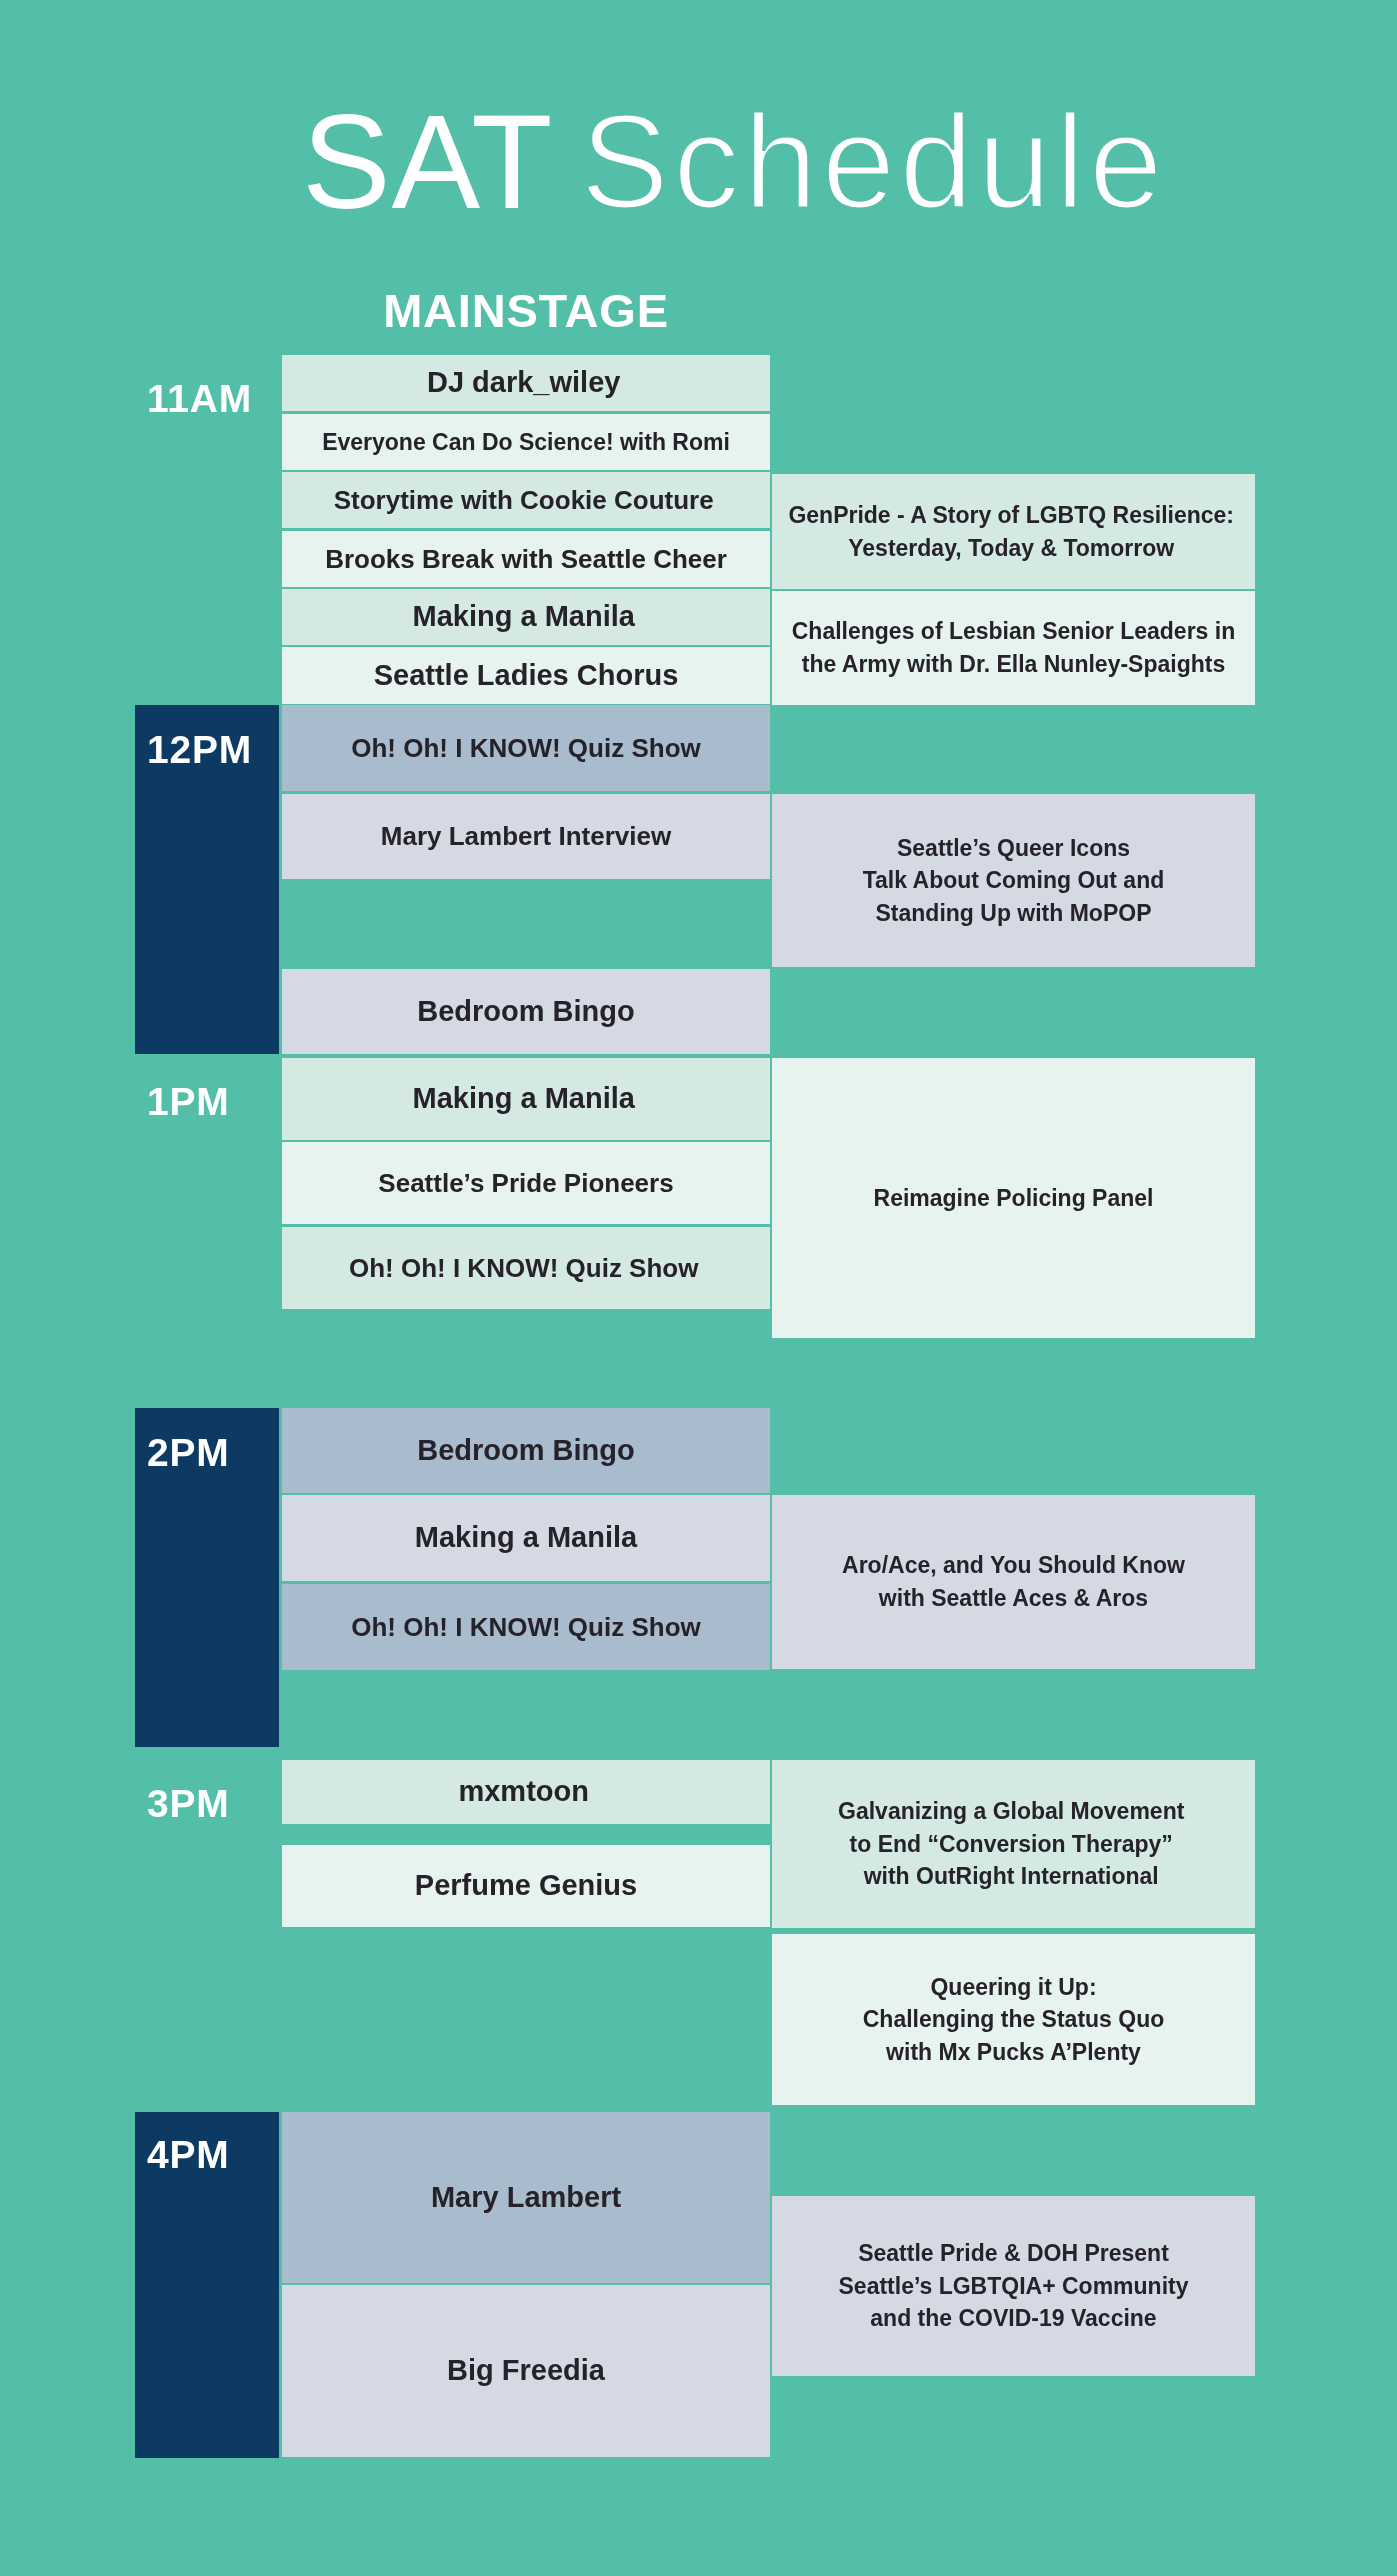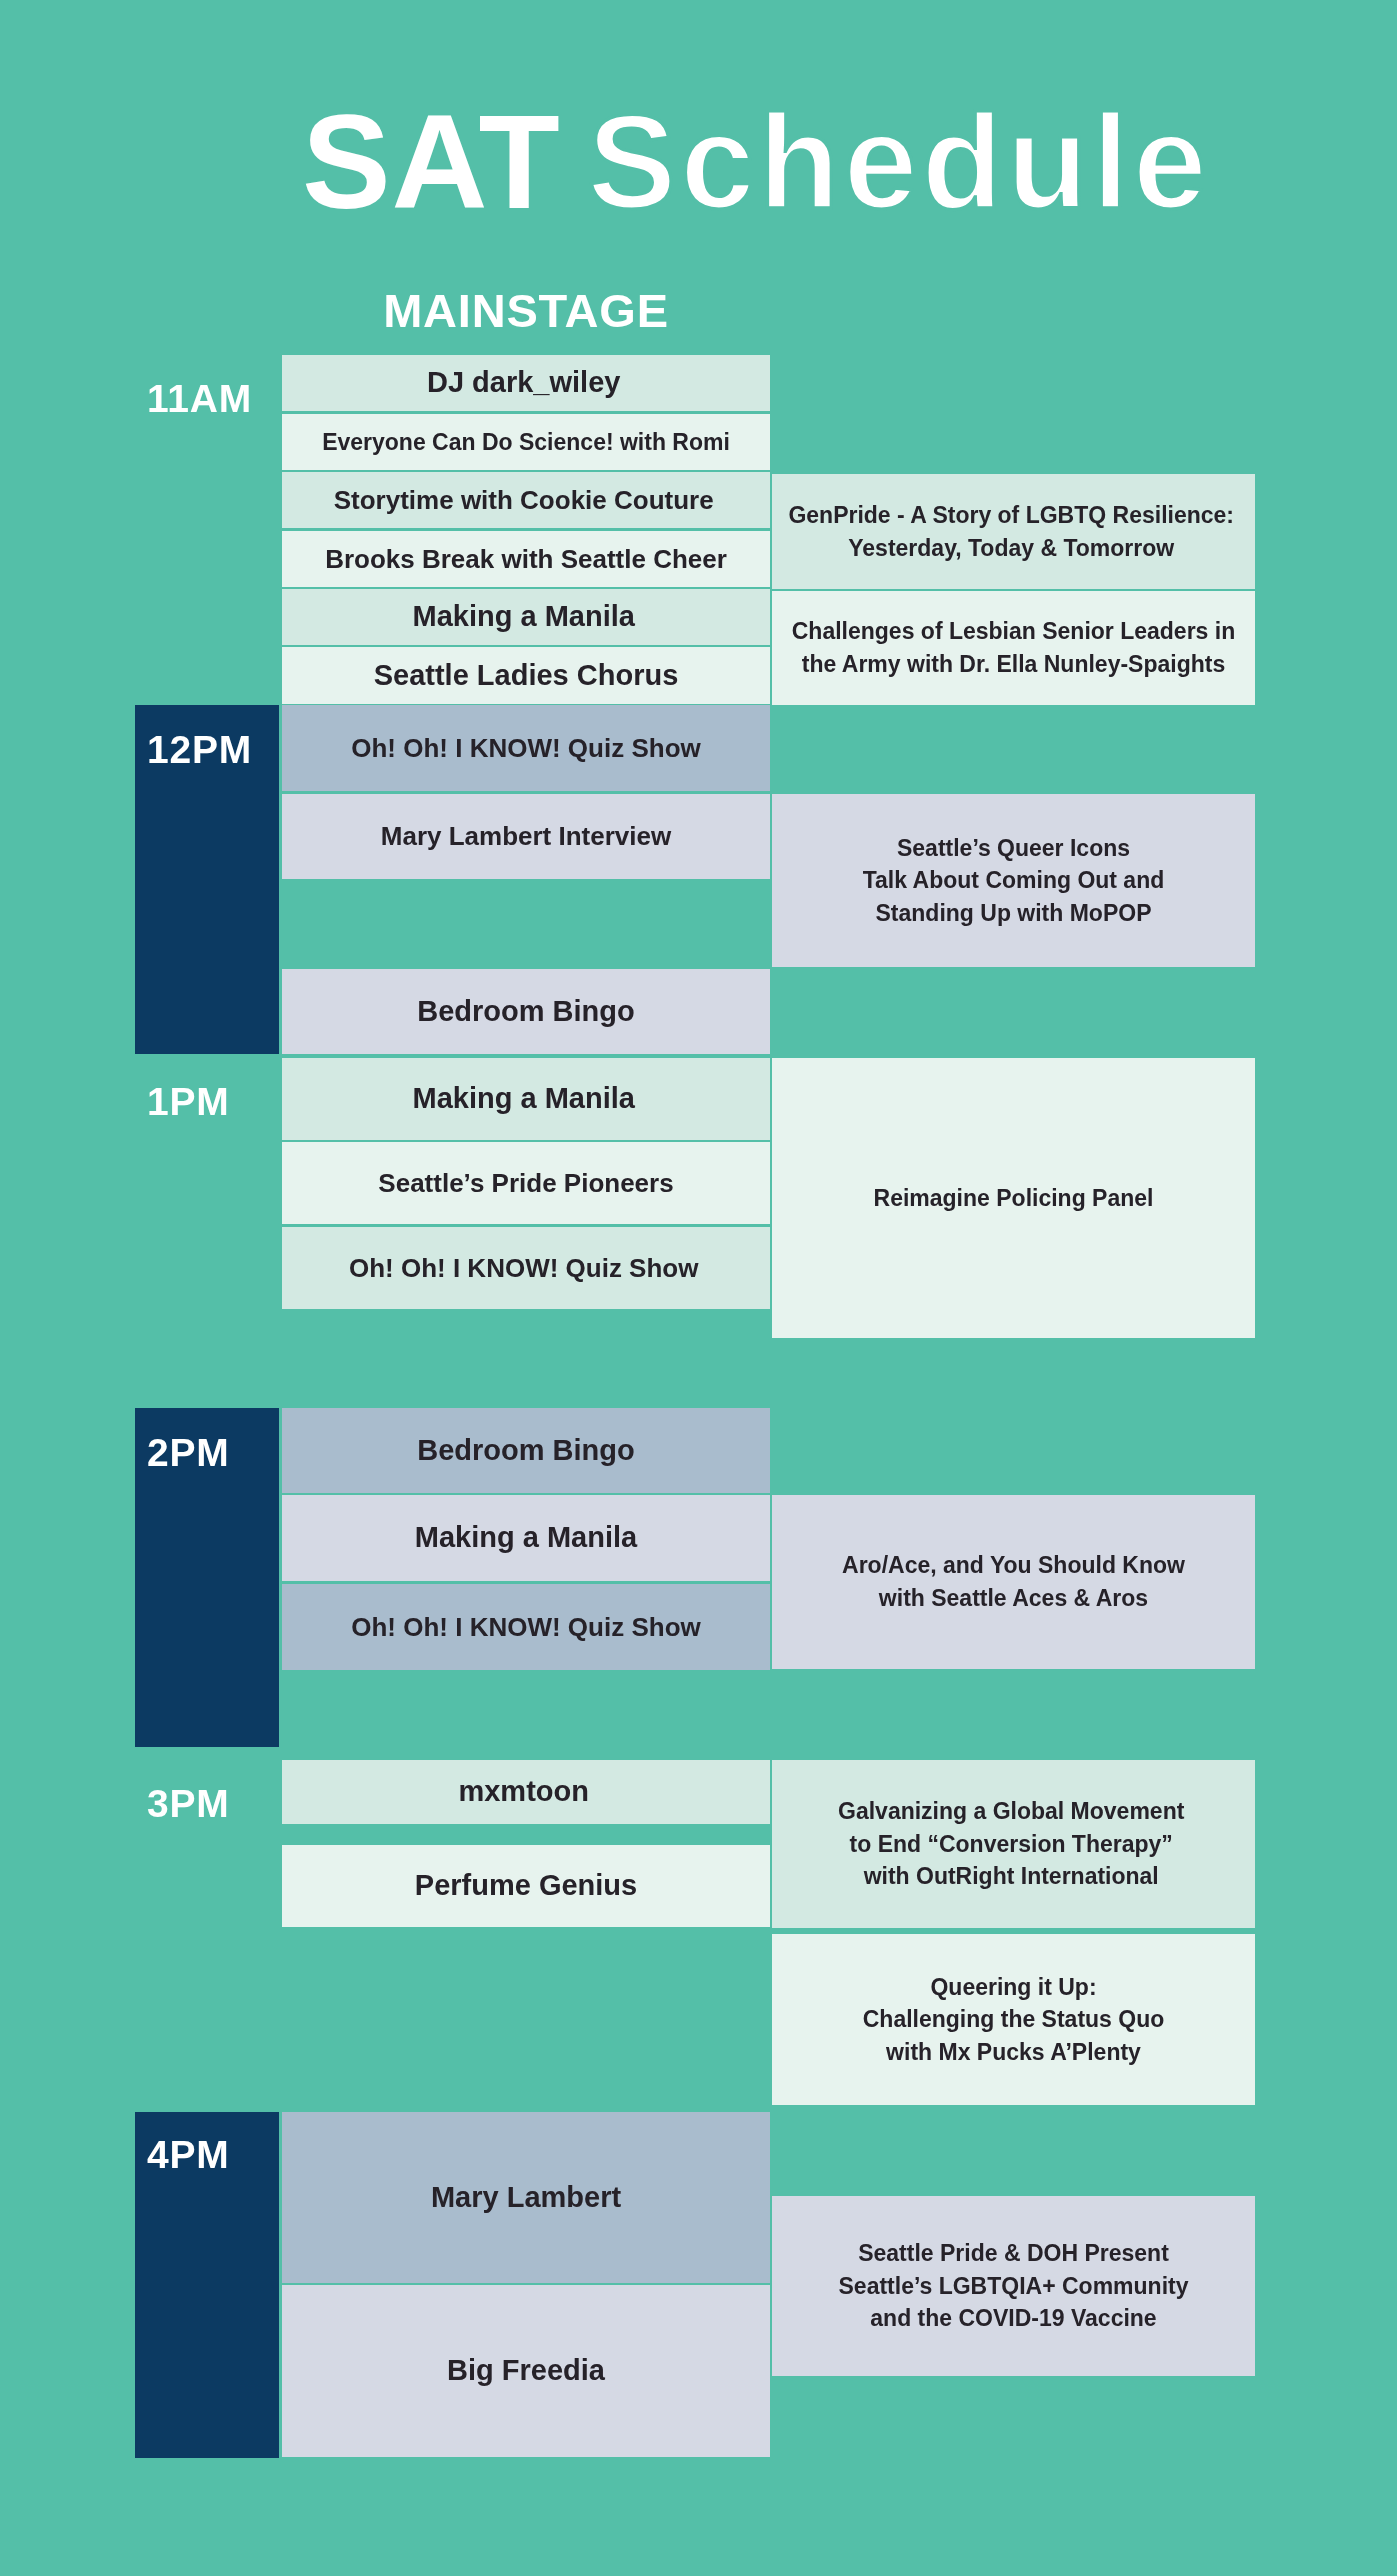--- a/index.html
+++ b/index.html
@@ -5,22 +5,22 @@
   :root{
     --teal:#54bfa8; --navy:#0c3a62; --mint:#d3e9e2; --mint_light:#e7f3ee;
     --slate:#a9bccd; --lavender:#d5d9e4; --ink:#262229; --white:#ffffff;
   }
   *{margin:0;padding:0;box-sizing:border-box;}
   body{width:1397px;height:2576px;font-family:"Liberation Sans",sans-serif;}
   .canvas{position:relative;width:1397px;height:2576px;background:var(--teal);overflow:hidden;}
 
   .title{position:absolute;left:302px;top:93px;color:var(--white);
          font-size:133px;line-height:1.05;white-space:nowrap;}
-  .title-bold{font-weight:700;letter-spacing:0.8px;}
-  .title-thin{font-weight:700;margin-left:27px;letter-spacing:4px;margin-top:6px;
+  .title-bold{font-weight:400;letter-spacing:0.8px;}
+  .title-thin{font-weight:400;margin-left:27px;letter-spacing:4px;margin-top:6px;
               -webkit-text-stroke:3.2px var(--teal);}
 
   .stagehdr{position:absolute;top:287px;color:var(--white);font-weight:800;
             font-size:47px;text-align:center;letter-spacing:0.8px;line-height:1;}
 
   .timelabel{position:absolute;left:147px;color:var(--white);font-weight:700;
              font-size:39px;letter-spacing:0.8px;line-height:1;}
 
   .navyblock{position:absolute;left:135px;width:144px;background:var(--navy);}
 

